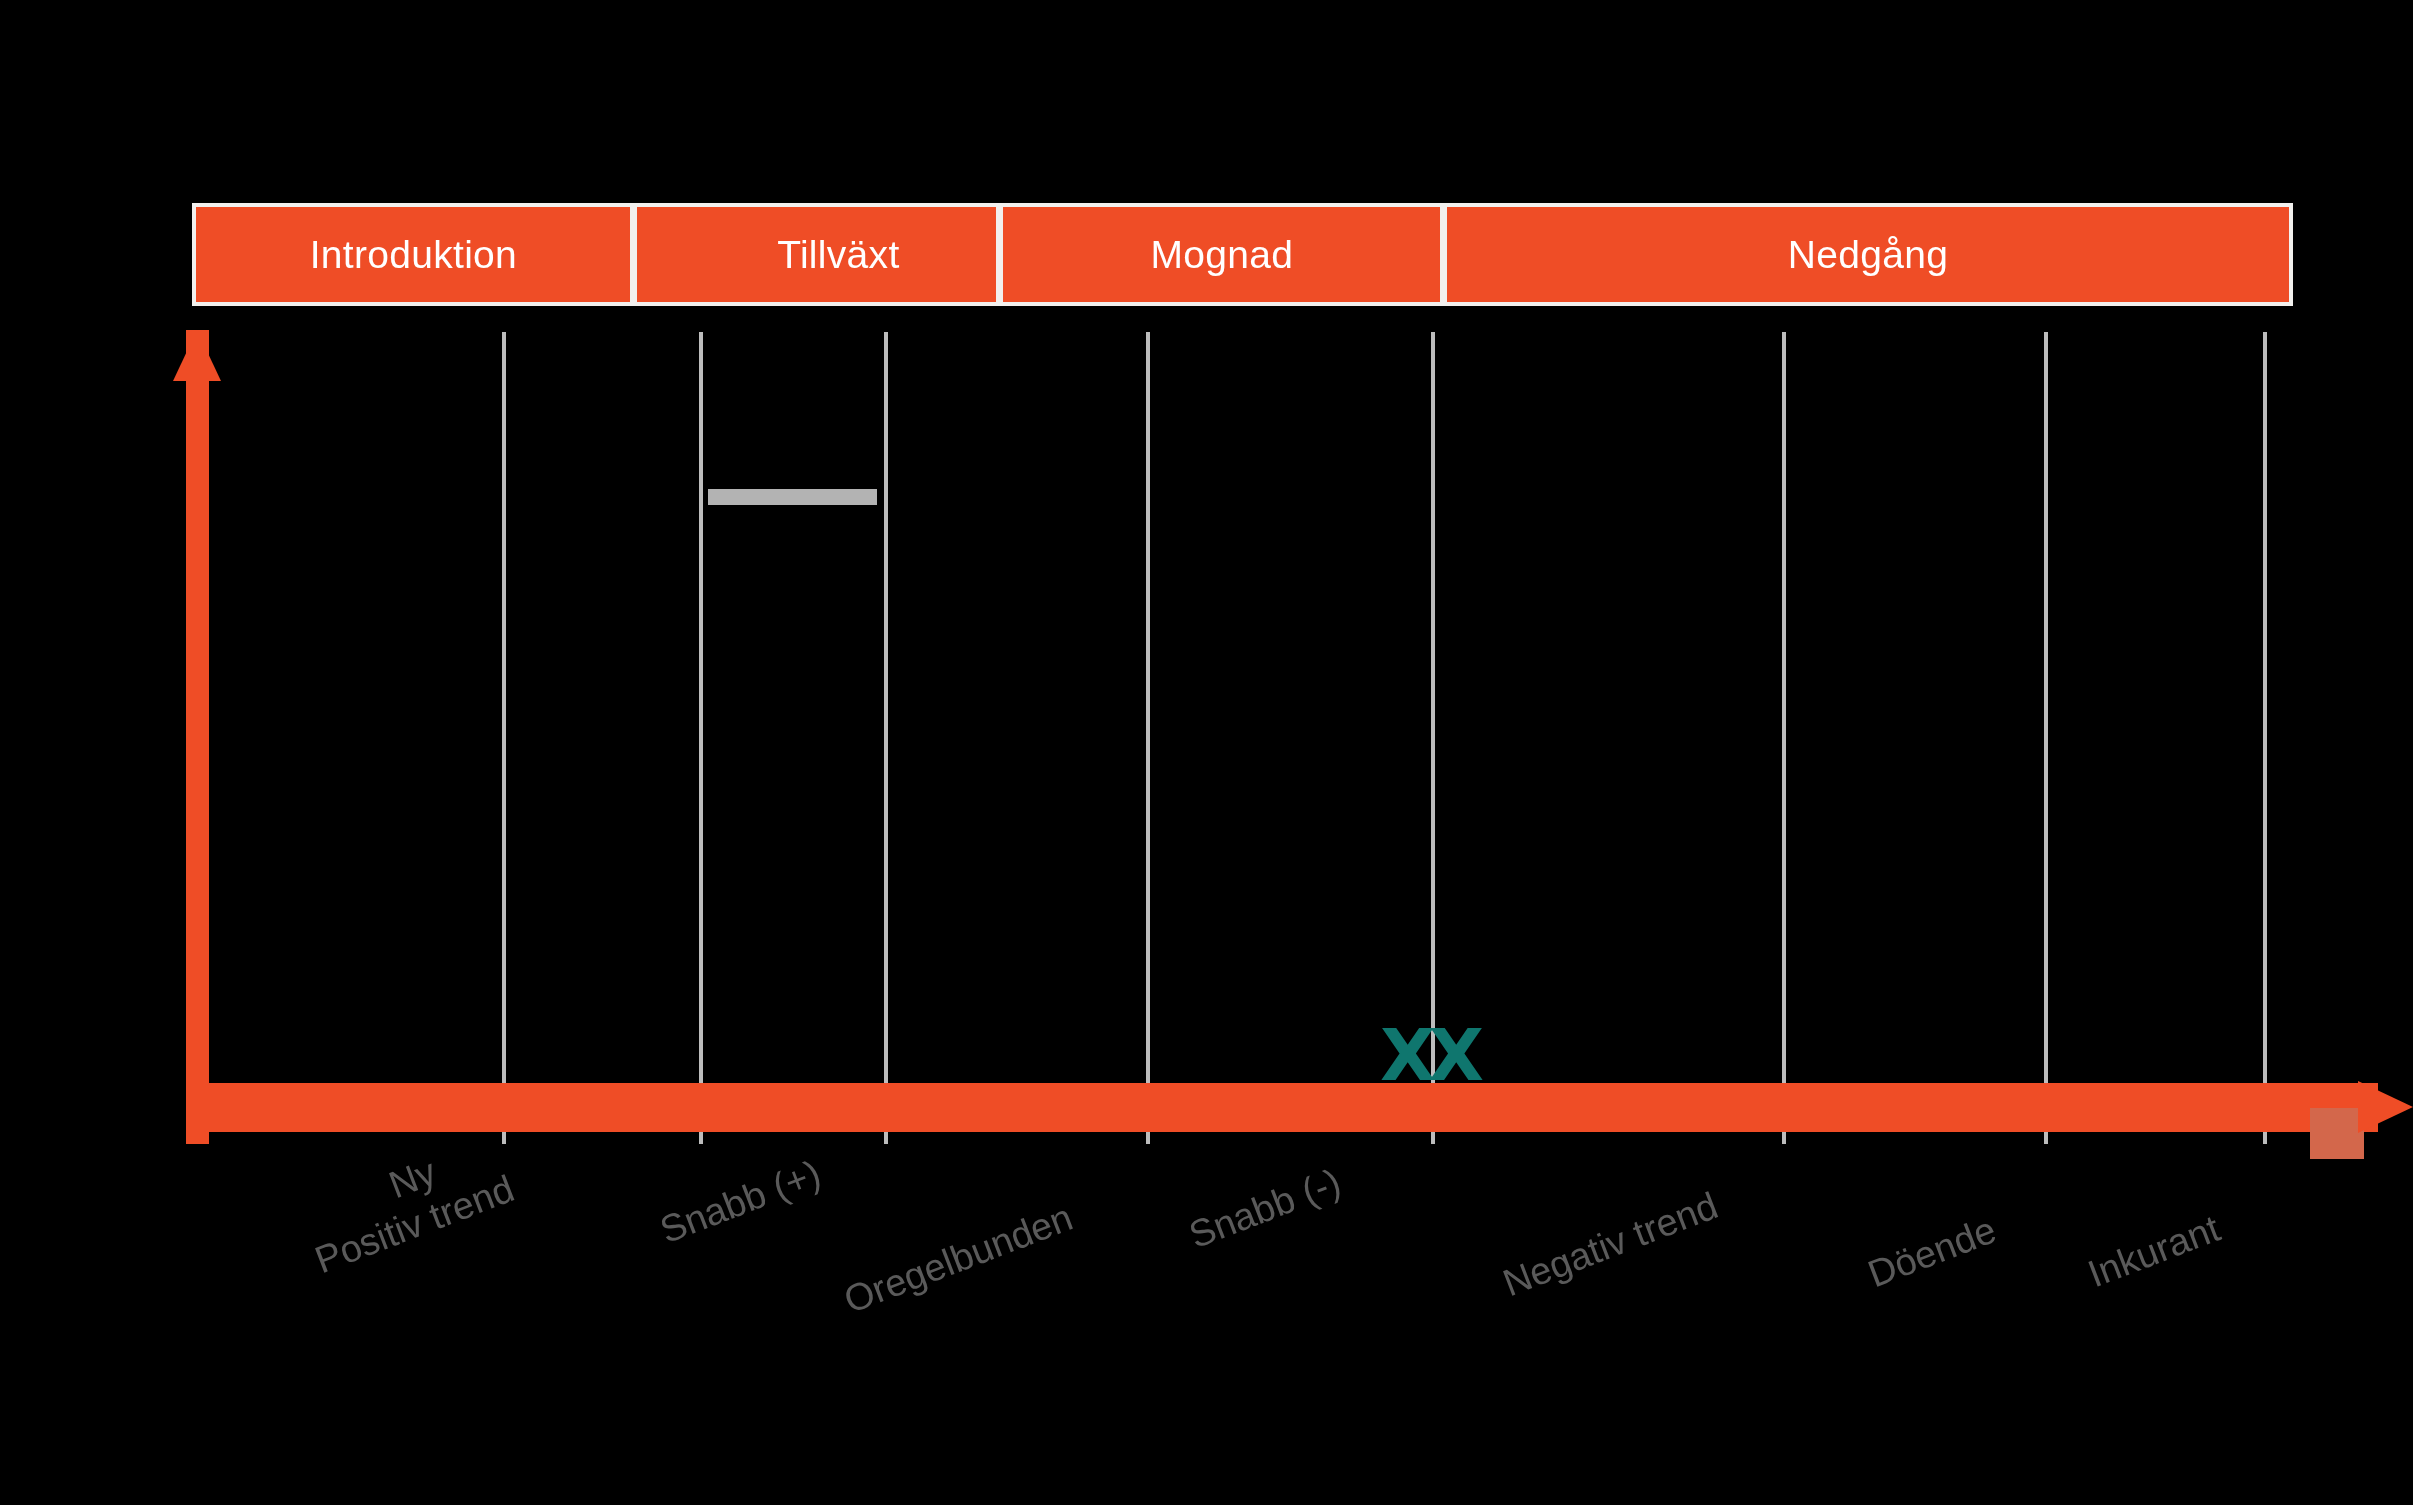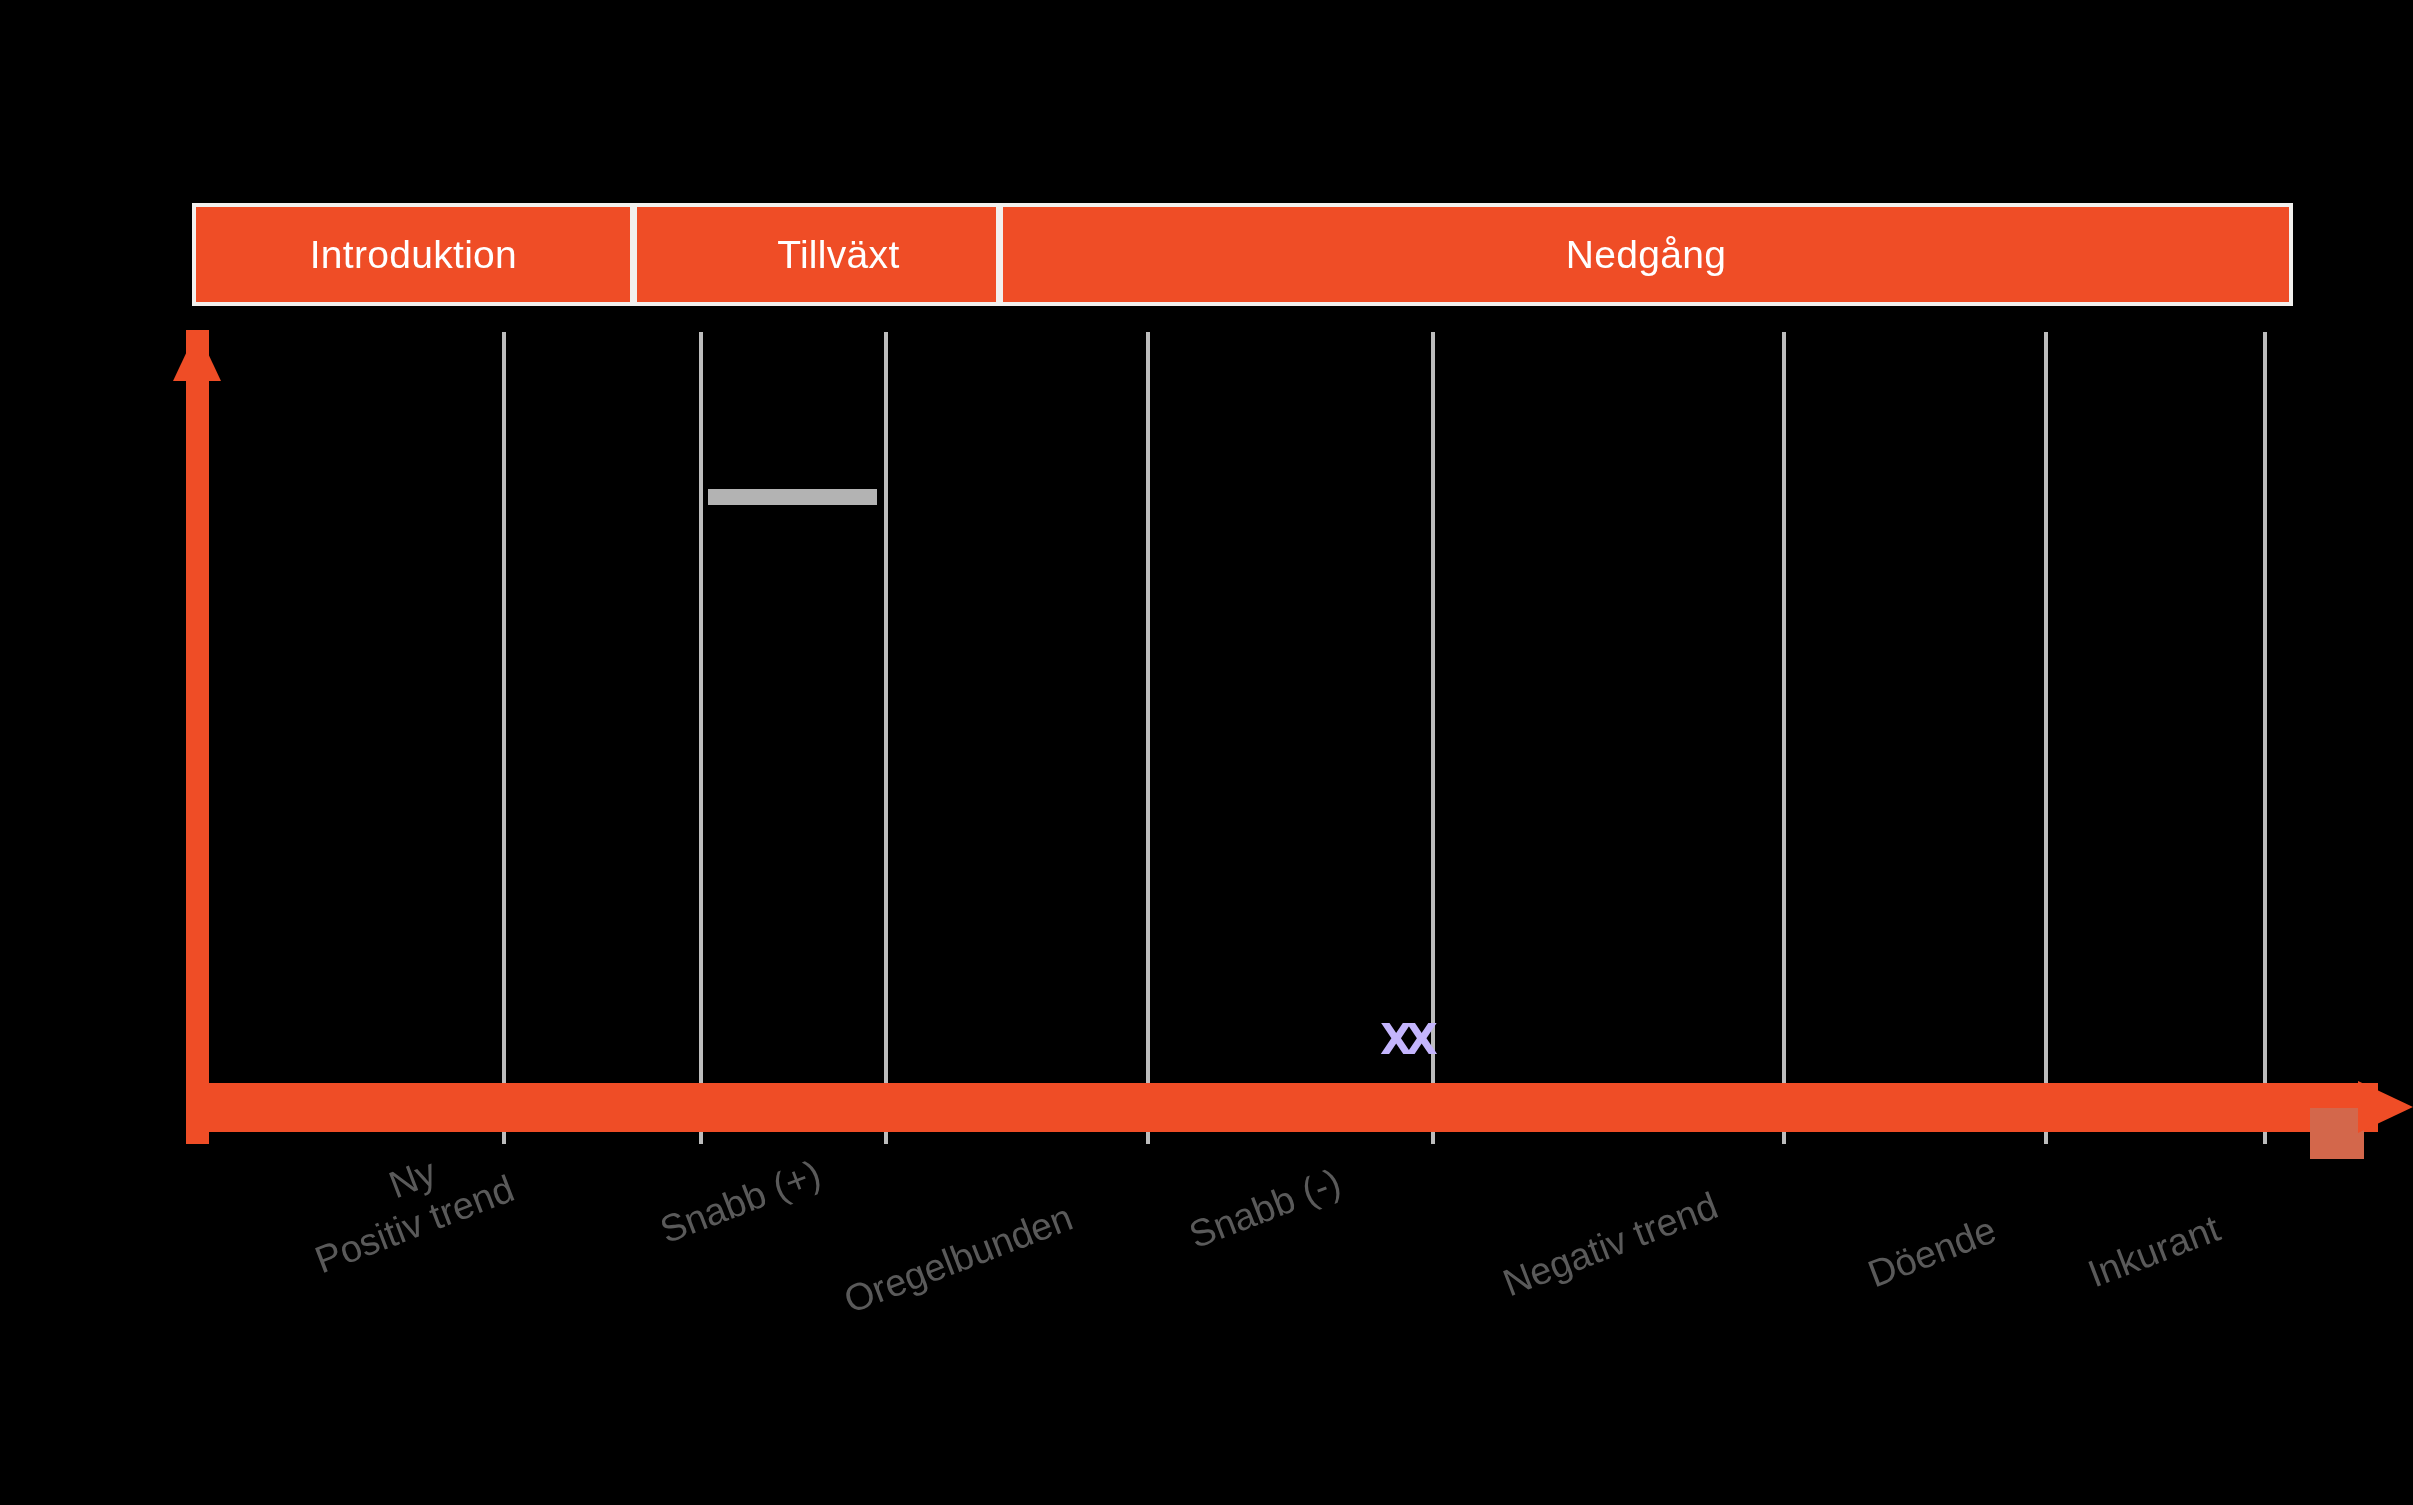--- a/index.html
+++ b/index.html
@@ -117,23 +117,23 @@
     background: #d3674b;
   }
 
   
   .gray-bar {
     position: absolute;
     background: #b3b3b3;
   }
   .white-mark {
     position: absolute;
-    color: #c4b5fd;
+    color: #0f766e;
     font-family: "DejaVu Sans", sans-serif;
-    font-size: 42px;
+    font-size: 72px;
     font-weight: 700;
     line-height: 1;
     letter-spacing: -7px;
     white-space: nowrap;
   }
 
   
   .cat-label {
     position: absolute;
     color: #5a5a5a;
@@ -149,20 +149,23 @@
 <body>
 
 <div id="stage">
 
   <div class="phase-strip">
     <div class="phase-cell introduktion">
       <span>Introduktion</span>
     </div>
     <div class="phase-cell tillvaxt">
       <span>Tillväxt</span>
+    </div>
+    <div class="phase-cell mognad">
+      <span>Mognad</span>
     </div>
     <div class="phase-cell nedgang">
       <span>Nedgång</span>
     </div>
   </div>
 
   <div class="plot">
     <div class="vline" style="left:310px;"></div>
     <div class="vline" style="left:507px;"></div>
     <div class="vline" style="left:692px;"></div>

